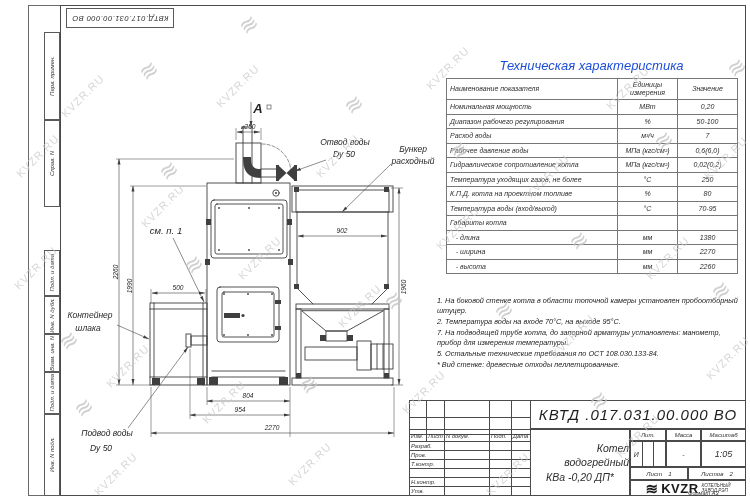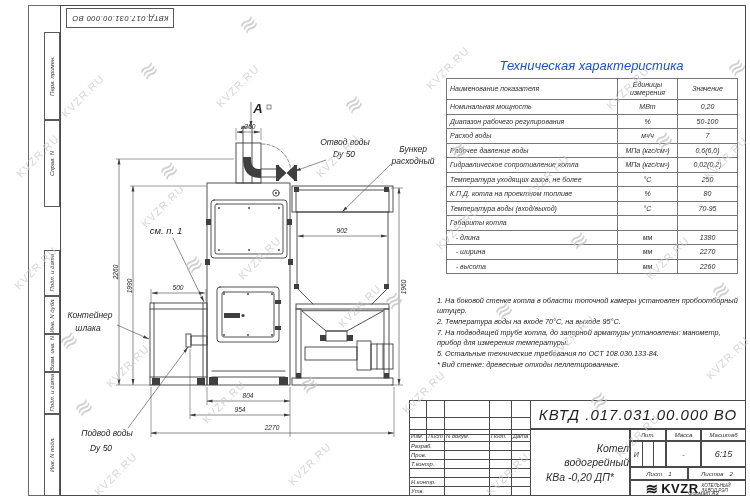--- a/index.html
+++ b/index.html
@@ -417,21 +417,21 @@
   <div class="abs tb-cell" style="left:666px;top:429px;width:35px;height:12px;font-size:6px;">Масса</div>
   <div class="abs tb-cell" style="left:701px;top:429px;width:45px;height:12px;font-size:6px;">Масштаб</div>
   <div class="abs tb-cell" style="left:630px;top:441px;width:36px;height:26px;padding:0;">
     <div class="lit-val">
         <div>И</div>
         <div></div>
         <div></div>
       </div>
   </div>
   <div class="abs tb-cell" style="left:666px;top:441px;width:35px;height:26px;">-</div>
-  <div class="abs tb-cell" style="left:701px;top:441px;width:45px;height:26px;font-size:9px;">6:15</div>
+  <div class="abs tb-cell" style="left:701px;top:441px;width:45px;height:26px;font-size:9px;">1:05</div>
   <div class="abs tb-cell sheetrow" style="left:630px;top:467px;width:58px;height:13px;font-size:6.2px;">
     <span>Лист</span>
     <span>1</span>
   </div>
   <div class="abs tb-cell sheetrow" style="left:688px;top:467px;width:58px;height:13px;font-size:6.2px;">
     <span>Листов</span>
     <span>2</span>
   </div>
   <div class="abs tb-cell logo-cell" style="left:630px;top:480px;width:116px;height:16px;">
     <span class="logo-glyph">≋</span>

